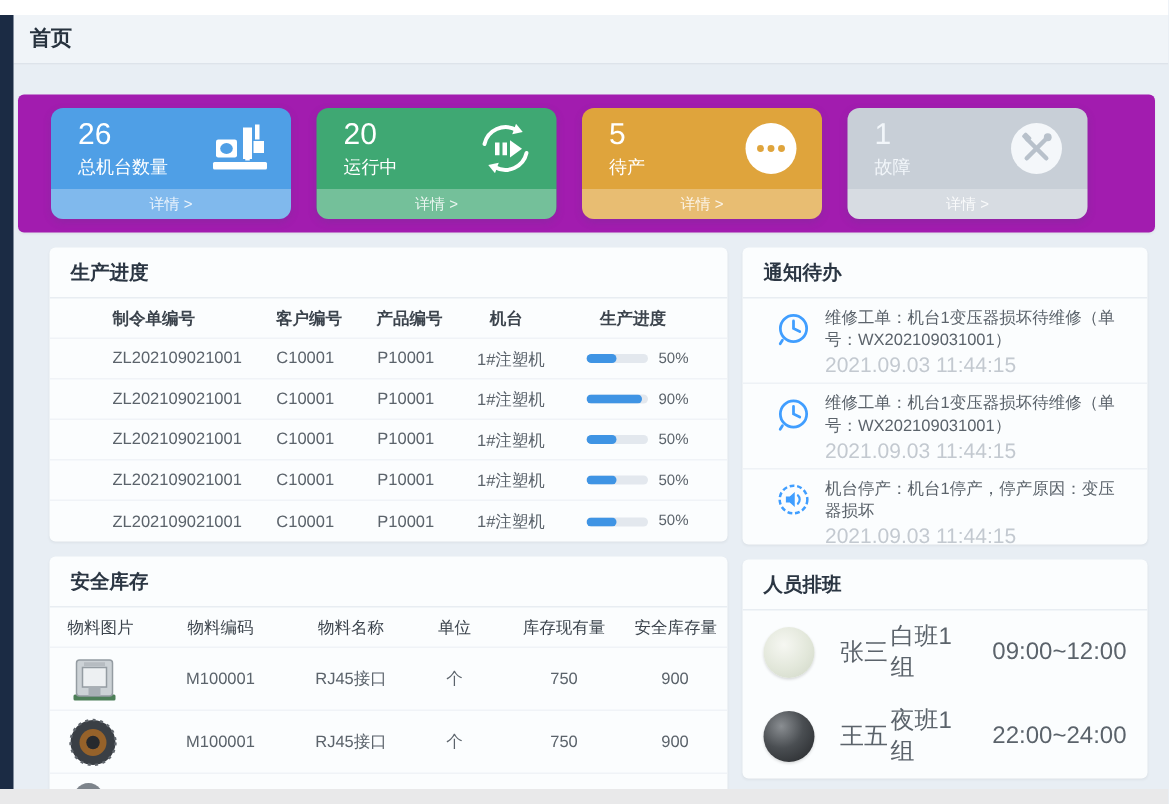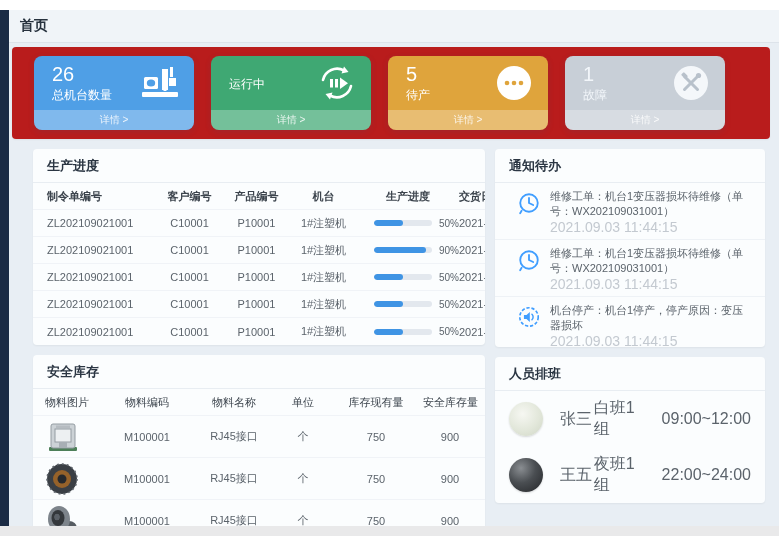--- a/index.html
+++ b/index.html
@@ -10,21 +10,21 @@
   }
   .top-strip { height:10px; background:#ffffff; }
   .sidebar-sliver { position:absolute; left:0; top:10px; width:9px; height:516px; background:#1b2b44; z-index:4; }
   .bottom-strip { position:absolute; left:0; bottom:0; width:779px; height:10px; background:#e9e9ea; z-index:6; }
 
   .page-header { margin-left:9px; height:33px; background:#f0f4f8; border-bottom:1px solid #dde3ea; display:flex; align-items:center; padding-left:11px; }
   .page-title { font-size:14px; font-weight:700; color:#27323e; }
 
   .content { margin-left:9px; }
 
-  .cards-band { margin:4px 9px 0 3px; background:#b91c1c; border-radius:4px; padding:9px 0 9px 22px; display:flex; gap:17px; box-shadow:0 1px 2px rgba(0,0,0,.05); }
+  .cards-band { margin:20px 9px 0 3px; background:#a21caf; border-radius:4px; padding:9px 0 9px 22px; display:flex; gap:17px; box-shadow:0 1px 2px rgba(0,0,0,.05); }
   .card { width:160px; height:74px; border-radius:8px; overflow:hidden; display:flex; flex-direction:column; color:#fff; box-shadow:0 2px 6px rgba(60,80,110,.18); cursor:pointer; }
   .card-blue   { background:#4f9fe6; }
   .card-green  { background:#3fa873; }
   .card-orange { background:#dfa43c; }
   .card-gray   { background:#c8cfd7; color:#f2f6fa; }
   .card-body { flex:1; display:flex; align-items:center; padding:0 12px 0 18px; }
   .card-text { flex:1; }
   .card-value { font-size:20px; line-height:22px; }
   .card-label { font-size:12px; margin-top:2px; white-space:nowrap; }
   .card-icon { width:44px; display:flex; justify-content:center; align-items:center; }
@@ -33,21 +33,21 @@
   .main { display:flex; gap:10px; margin:10px 14px 0 24px; align-items:flex-start; }
   .col-left { width:452px; flex:none; }
   .col-right { flex:1; min-width:0; }
 
   .panel { background:#fbfdfe; border-radius:4px; box-shadow:0 1px 2px rgba(0,0,0,.05); margin-bottom:10px; overflow:hidden; }
   .panel-title { font-size:13px; font-weight:700; color:#2b3643; padding:8px 14px 7px; border-bottom:1px solid #e8edf2; }
 
   .prod-row { display:grid; grid-template-columns:115px 67px 67px 67px 102px 1fr; align-items:center; height:27px; padding:0 8px; font-size:11px; color:#5b636b; border-bottom:1px solid #f0f3f7; }
   .prod-row:last-child { border-bottom:none; }
   .prod-row.head { font-weight:700; color:#3c444d; }
-  .prod-row > div { text-align:center; white-space:nowrap; }
+  .prod-row > div { text-align:center; white-space:nowrap;margin-left:28px; }
   .prod-row > div:first-child { text-align:left; padding-left:6px; }
   .pcell { display:flex; align-items:center; justify-content:flex-end; padding-left:6px; }
   .pbar { width:58px; height:6px; border-radius:3px; background:#e3e8ee; margin-right:7px; overflow:hidden; }
   .pbar-fill { height:6px; border-radius:3px; background:#3f94e4; }
   .ppct { font-size:10px; color:#5b636b; }
 
   .notif-panel { height:198px; }
   .notif-item { display:flex; gap:9px; padding:6px 12px 4px 22px; border-bottom:1px solid #eef2f6; cursor:pointer; }
   .notif-item:last-child { border-bottom:none; }
   .notif-icon { width:24px; height:24px; flex:none; margin-top:2px; }
@@ -100,20 +100,21 @@
             <rect x="23.5" y="20" width="3" height="5" fill="#fff"></rect>
           </svg>
         </div>
       </div>
       <div class="card-footer">详情 &gt;</div>
     </div>
 
     <div class="card card-green">
       <div class="card-body">
         <div class="card-text">
+          <div class="card-value">20</div>
           <div class="card-label">运行中</div>
         </div>
         <div class="card-icon">
           <svg width="40" height="40" viewBox="0 0 40 40">
             <g stroke="#fff" stroke-width="2.6" fill="none" stroke-linecap="round">
               <path d="M34 23 A14.5 14.5 0 0 1 13 32.5"></path>
               <path d="M6 17 A14.5 14.5 0 0 1 27 7.5"></path>
             </g>
             <path d="M27 3.5 L31.5 9 L24.5 10.5 Z" fill="#fff"></path>
             <path d="M13 36.5 L8.5 31 L15.5 29.5 Z" fill="#fff"></path>

